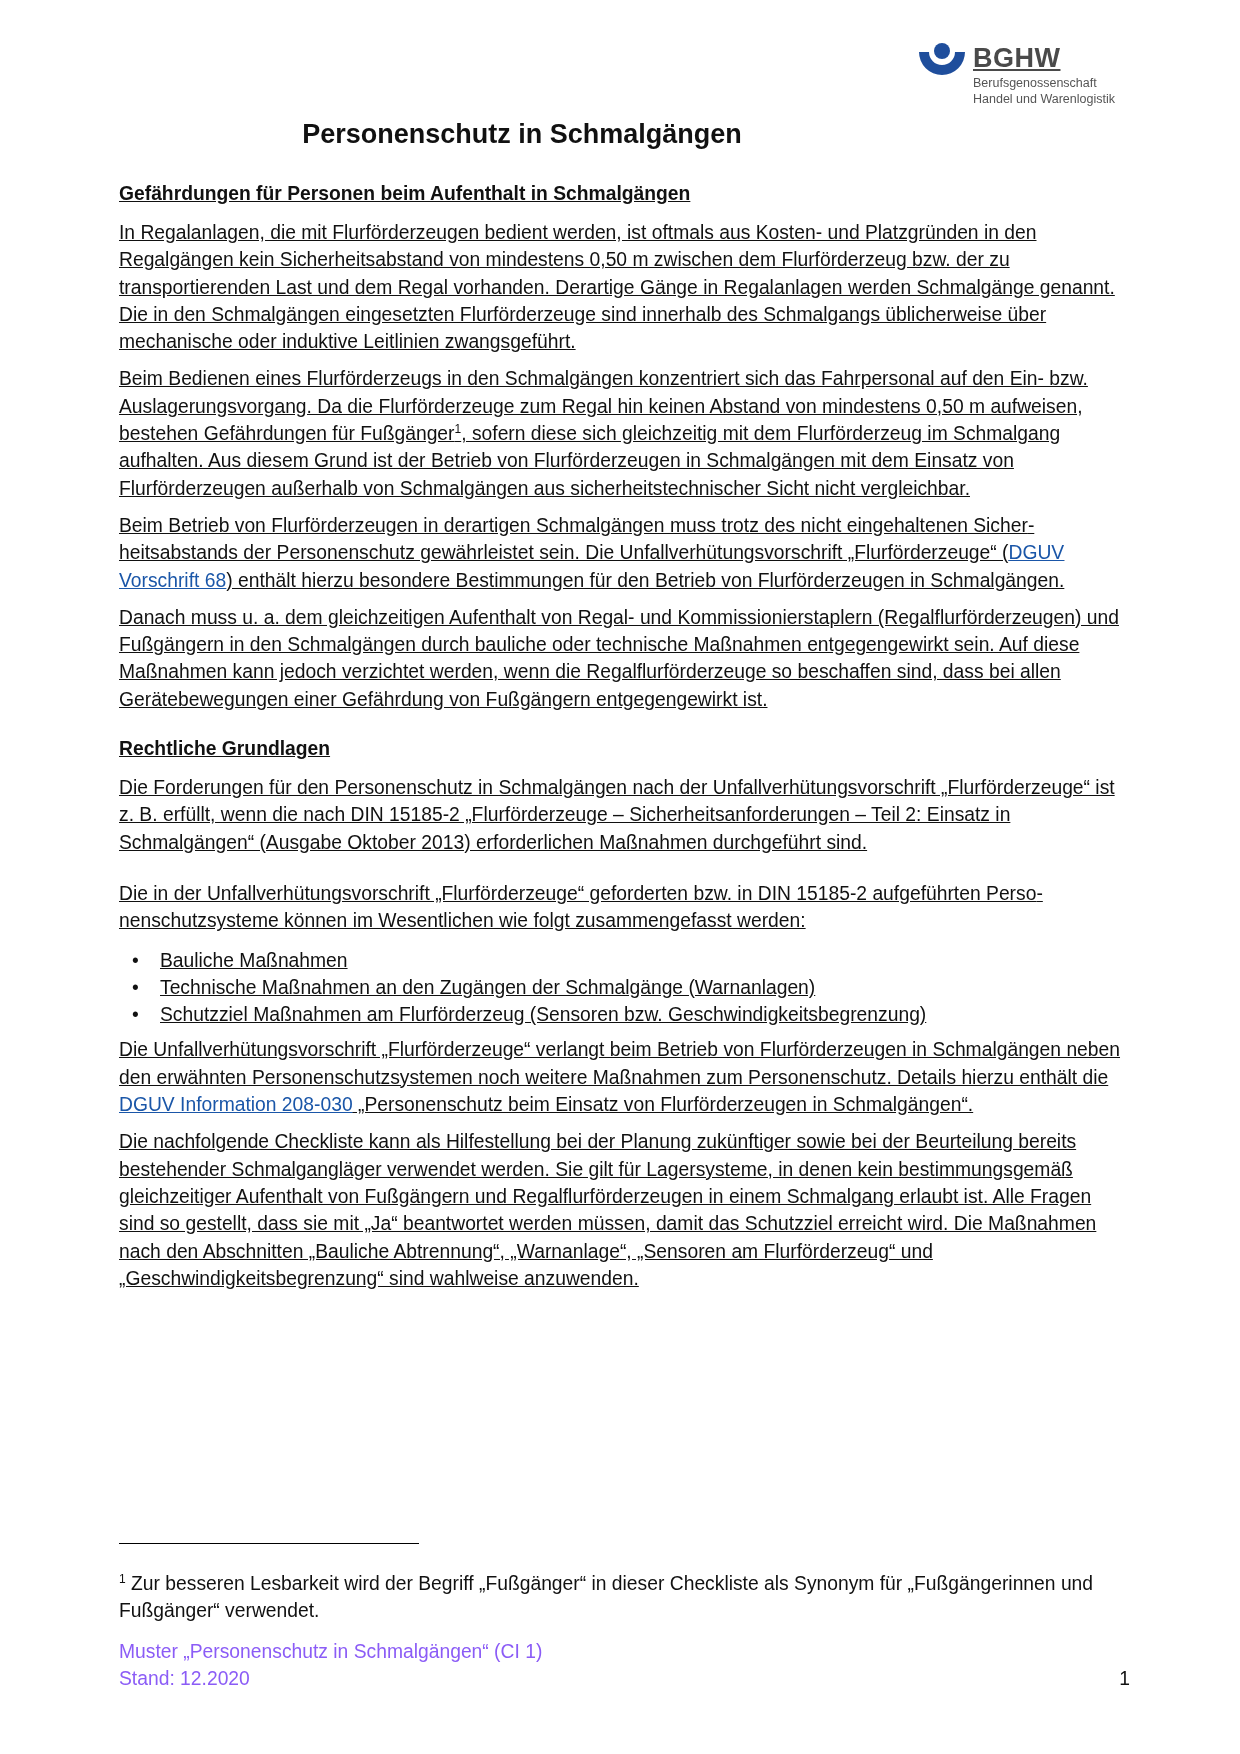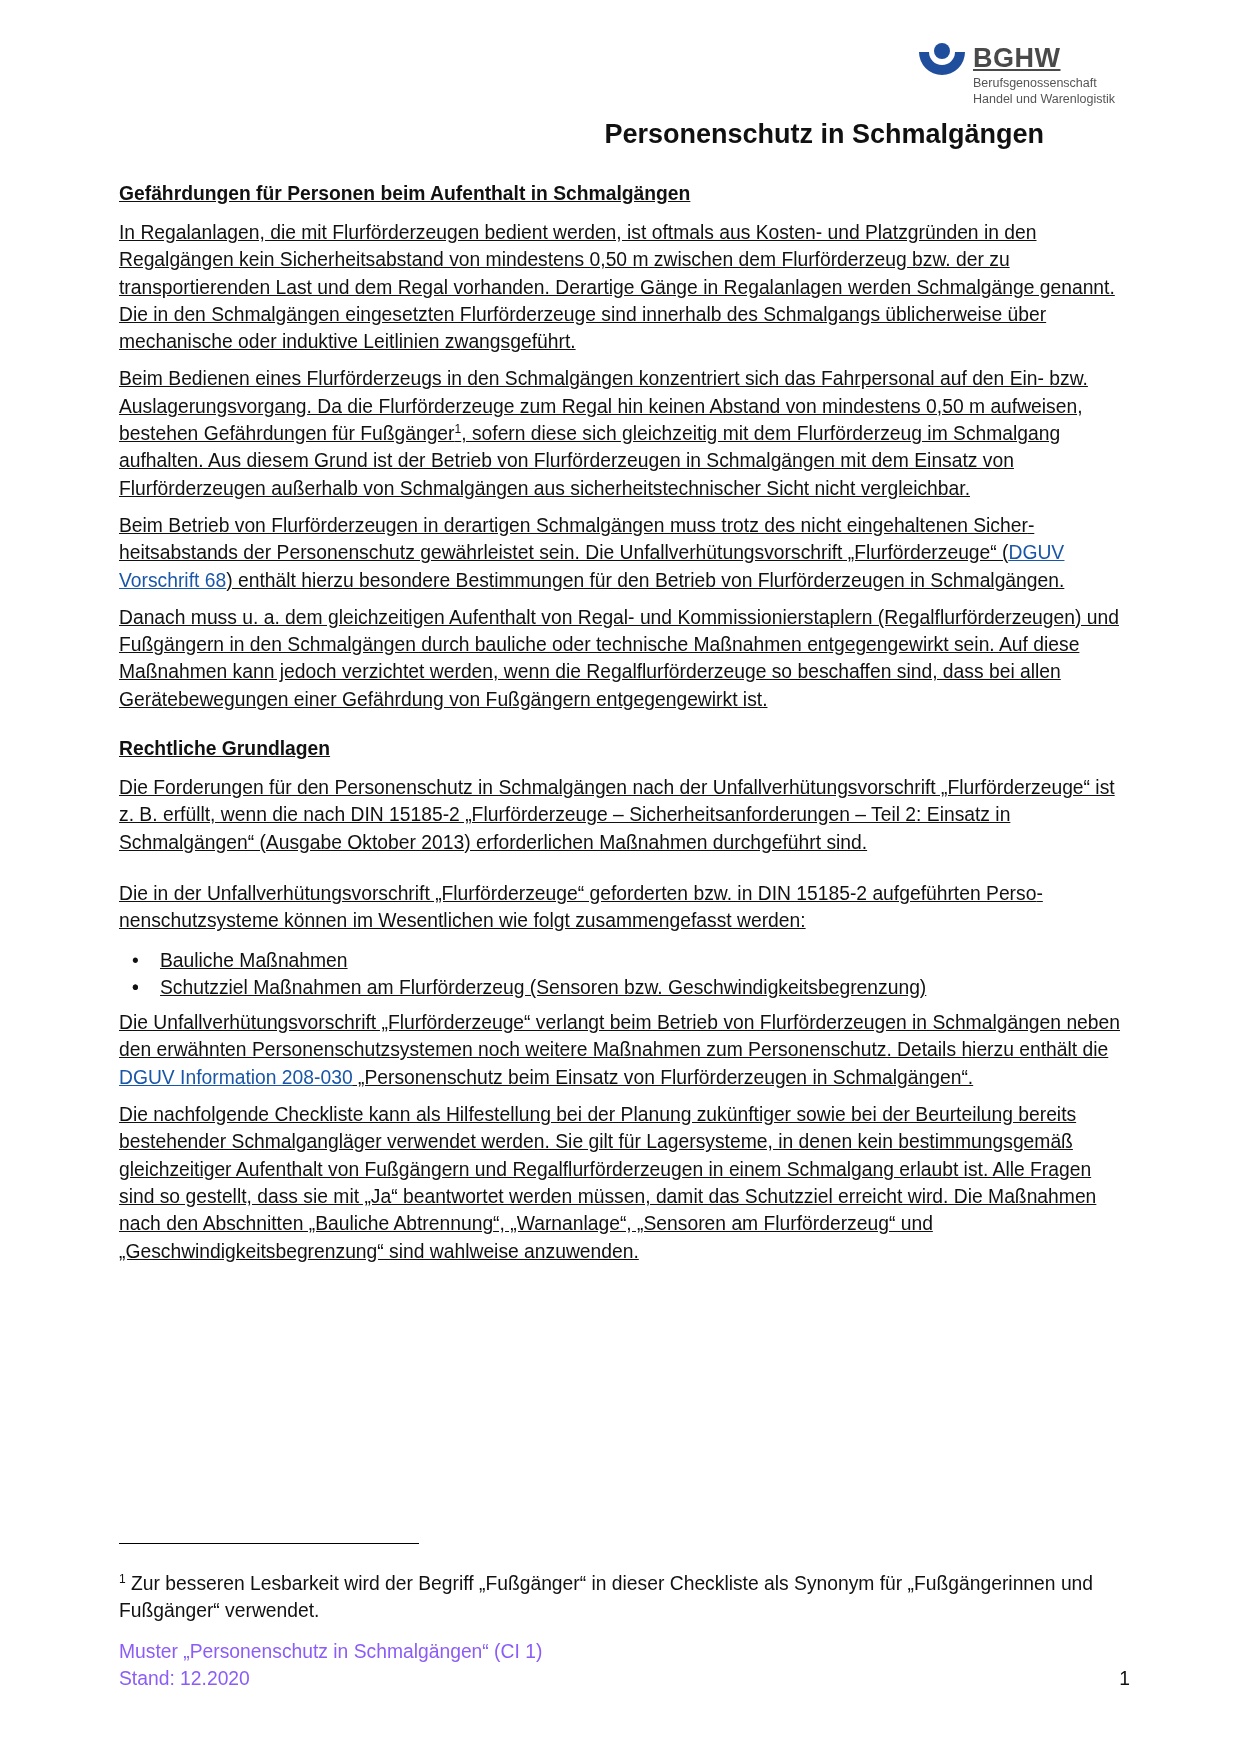--- a/index.html
+++ b/index.html
@@ -40,21 +40,21 @@
       color: #555555;
       line-height: 16px;
     }
     .logo-sub.l1 { top: 33px; }
     .logo-sub.l2 { top: 49px; }
 
     .title {
       position: absolute;
       left: 0; width: 1044px;
       top: 117px;
-      text-align: right;
+      text-align: center;
       font-size: 27px;
       font-weight: bold;
       line-height: 34px;
     }
     .content {
       position: absolute;
       left: 119px;
       top: 180px;
       width: 1010px;
       font-size: 19.3px;
@@ -151,21 +151,21 @@
 
   <p>Danach muss u. a. dem gleichzeitigen Aufenthalt von Regal- und Kommissionierstaplern (Regalflurförder­zeugen) und Fußgängern in den Schmalgängen durch bauliche oder technische Maßnahmen entgegenge­wirkt sein. Auf diese Maßnahmen kann jedoch verzichtet werden, wenn die Regalflurförderzeuge so be­schaffen sind, dass bei allen Gerätebewegungen einer Gefährdung von Fußgängern entgegengewirkt ist.</p>
 
   <h2 class="second">Rechtliche Grundlagen</h2>
 
   <p>Die Forderungen für den Personenschutz in Schmalgängen nach der Unfallverhütungsvorschrift „Flurförder­zeuge“ ist z. B. erfüllt, wenn die nach DIN 15185-2 „Flurförderzeuge – Sicherheitsanforderungen – Teil 2: Einsatz in Schmalgängen“ (Ausgabe Oktober 2013) erforderlichen Maßnahmen durchgeführt sind.</p>
   <p style="margin-bottom:0;margin-top:24px;">Die in der Unfallverhütungsvorschrift „Flurförderzeuge“ geforderten bzw. in DIN 15185-2 aufgeführten Perso­nenschutzsysteme können im Wesentlichen wie folgt zusammengefasst werden:</p>
 
   <ul class="bullets">
     <li><span class="bullet">•</span><span>Bauliche Maßnahmen</span></li>
-    <li><span class="bullet">•</span></li>
+    <li><span class="bullet">•</span><span>Technische Maßnahmen an den Zugängen der Schmalgänge (Warnanlagen)</span></li>
     <li><span class="bullet">•</span><span>Schutzziel Maßnahmen am Flurförderzeug (Sensoren bzw. Geschwindigkeitsbegrenzung)</span></li>
   </ul>
 
   <p><span>Die Unfallverhütungsvorschrift „Flurförderzeuge“ verlangt beim Betrieb von Flurförderzeugen in Schmalgän­gen neben den erwähnten Personenschutzsystemen noch weitere Maßnahmen zum Personenschutz. De­tails hierzu enthält die </span><a href="#">DGUV Information 208-030</a><span> „Personenschutz beim Einsatz von Flurförderzeugen in Schmalgängen“.</span></p>
 
   <p>Die nachfolgende Checkliste kann als Hilfestellung bei der Planung zukünftiger sowie bei der Beurteilung bereits bestehender Schmalgangläger verwendet werden. Sie gilt für Lagersysteme, in denen kein bestim­mungsgemäß gleichzeitiger Aufenthalt von Fußgängern und Regalflurförderzeugen in einem Schmalgang erlaubt ist. Alle Fragen sind so gestellt, dass sie mit „Ja“ beantwortet werden müssen, damit das Schutzziel erreicht wird. Die Maßnahmen nach den Abschnitten „Bauliche Abtrennung“, „Warnanlage“, „Sensoren am Flurförderzeug“ und „Geschwindigkeitsbegrenzung“ sind wahlweise anzuwenden.</p>
 </div>
 
 <div class="footnote-rule"></div>
 <div class="footnote"><sup>1</sup><span> Zur besseren Lesbarkeit wird der Begriff „Fußgänger“ in dieser Checkliste als Synonym für „Fußgängerin­nen und Fußgänger“ verwendet.</span></div>

